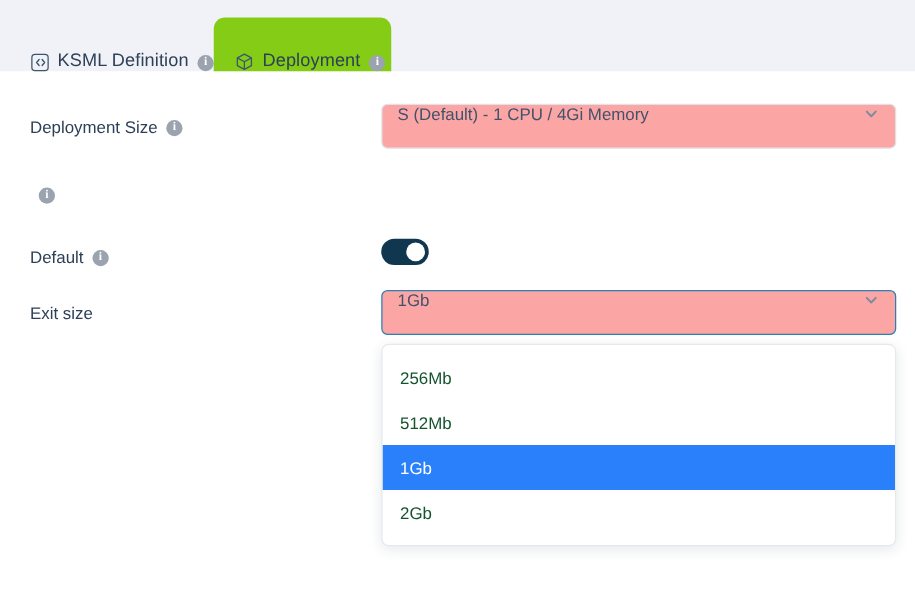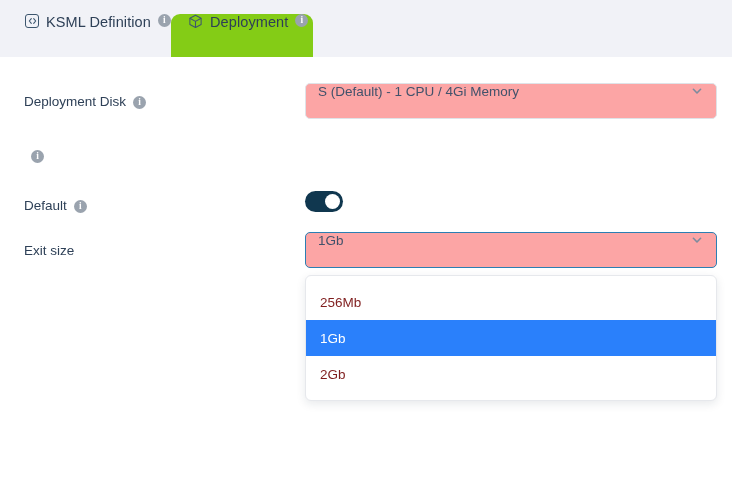--- a/index.html
+++ b/index.html
@@ -29,21 +29,21 @@
     width: 732px;
     height: 57px;
     background: #f1f2f7;
   }
   .tab {
     position: absolute;
     top: 14px;
     height: 43px;
     box-sizing: border-box;
     display: flex;
-    align-items: flex-start;
+    align-items: flex-end;
     gap: 7px;
     padding: 0 17px;
     font-size: 14.5px;
     color: #2e4057;
     cursor: pointer;
     user-select: none;
     border-radius: 9px 9px 0 0;
   }
   .tab.inactive {
     left: 8px;
@@ -203,21 +203,21 @@
     box-sizing: border-box;
     overflow: hidden;
     z-index: 30;
   }
   .option {
     height: 36px;
     display: flex;
     align-items: center;
     padding: 0 14px;
     font-size: 13.5px;
-    color: #7f1d1d;
+    color: #14532d;
     cursor: pointer;
     user-select: none;
     white-space: nowrap;
   }
   .option.selected {
     background: #2a80fb;
     color: #ffffff;
   }
 </style>
 </head>
@@ -247,21 +247,21 @@
       <span class="tab-label">Deployment</span>
       <span class="info-icon">i</span>
     </div>
 
   </div>
 
   <div class="form">
 
     <div class="row" style="top:26px;">
       <div class="row-label">
-        <span>Deployment Disk</span>
+        <span>Deployment Size</span>
         <span class="info-icon label-info">i</span>
       </div>
       <div class="control">
         <div class="select">
           <span class="value">S (Default) - 1 CPU / 4Gi Memory</span>
           <span class="chev">
             <svg width="14" height="14" viewBox="0 0 14 14" fill="none" xmlns="http://www.w3.org/2000/svg">
               <path d="M3.4 5.3 L7 9 L10.6 5.3" stroke="#7d8b9e" stroke-width="1.6" stroke-linecap="round" stroke-linejoin="round"></path>
             </svg>
           </span>
@@ -302,20 +302,23 @@
         </div>
       </div>
     </div>
 
   </div>
 
   <div class="dropdown">
     <div class="option">
       <span>256Mb</span>
     </div>
+    <div class="option">
+      <span>512Mb</span>
+    </div>
     <div class="option selected">
       <span>1Gb</span>
     </div>
     <div class="option">
       <span>2Gb</span>
     </div>
   </div>
 
 </div>
 

